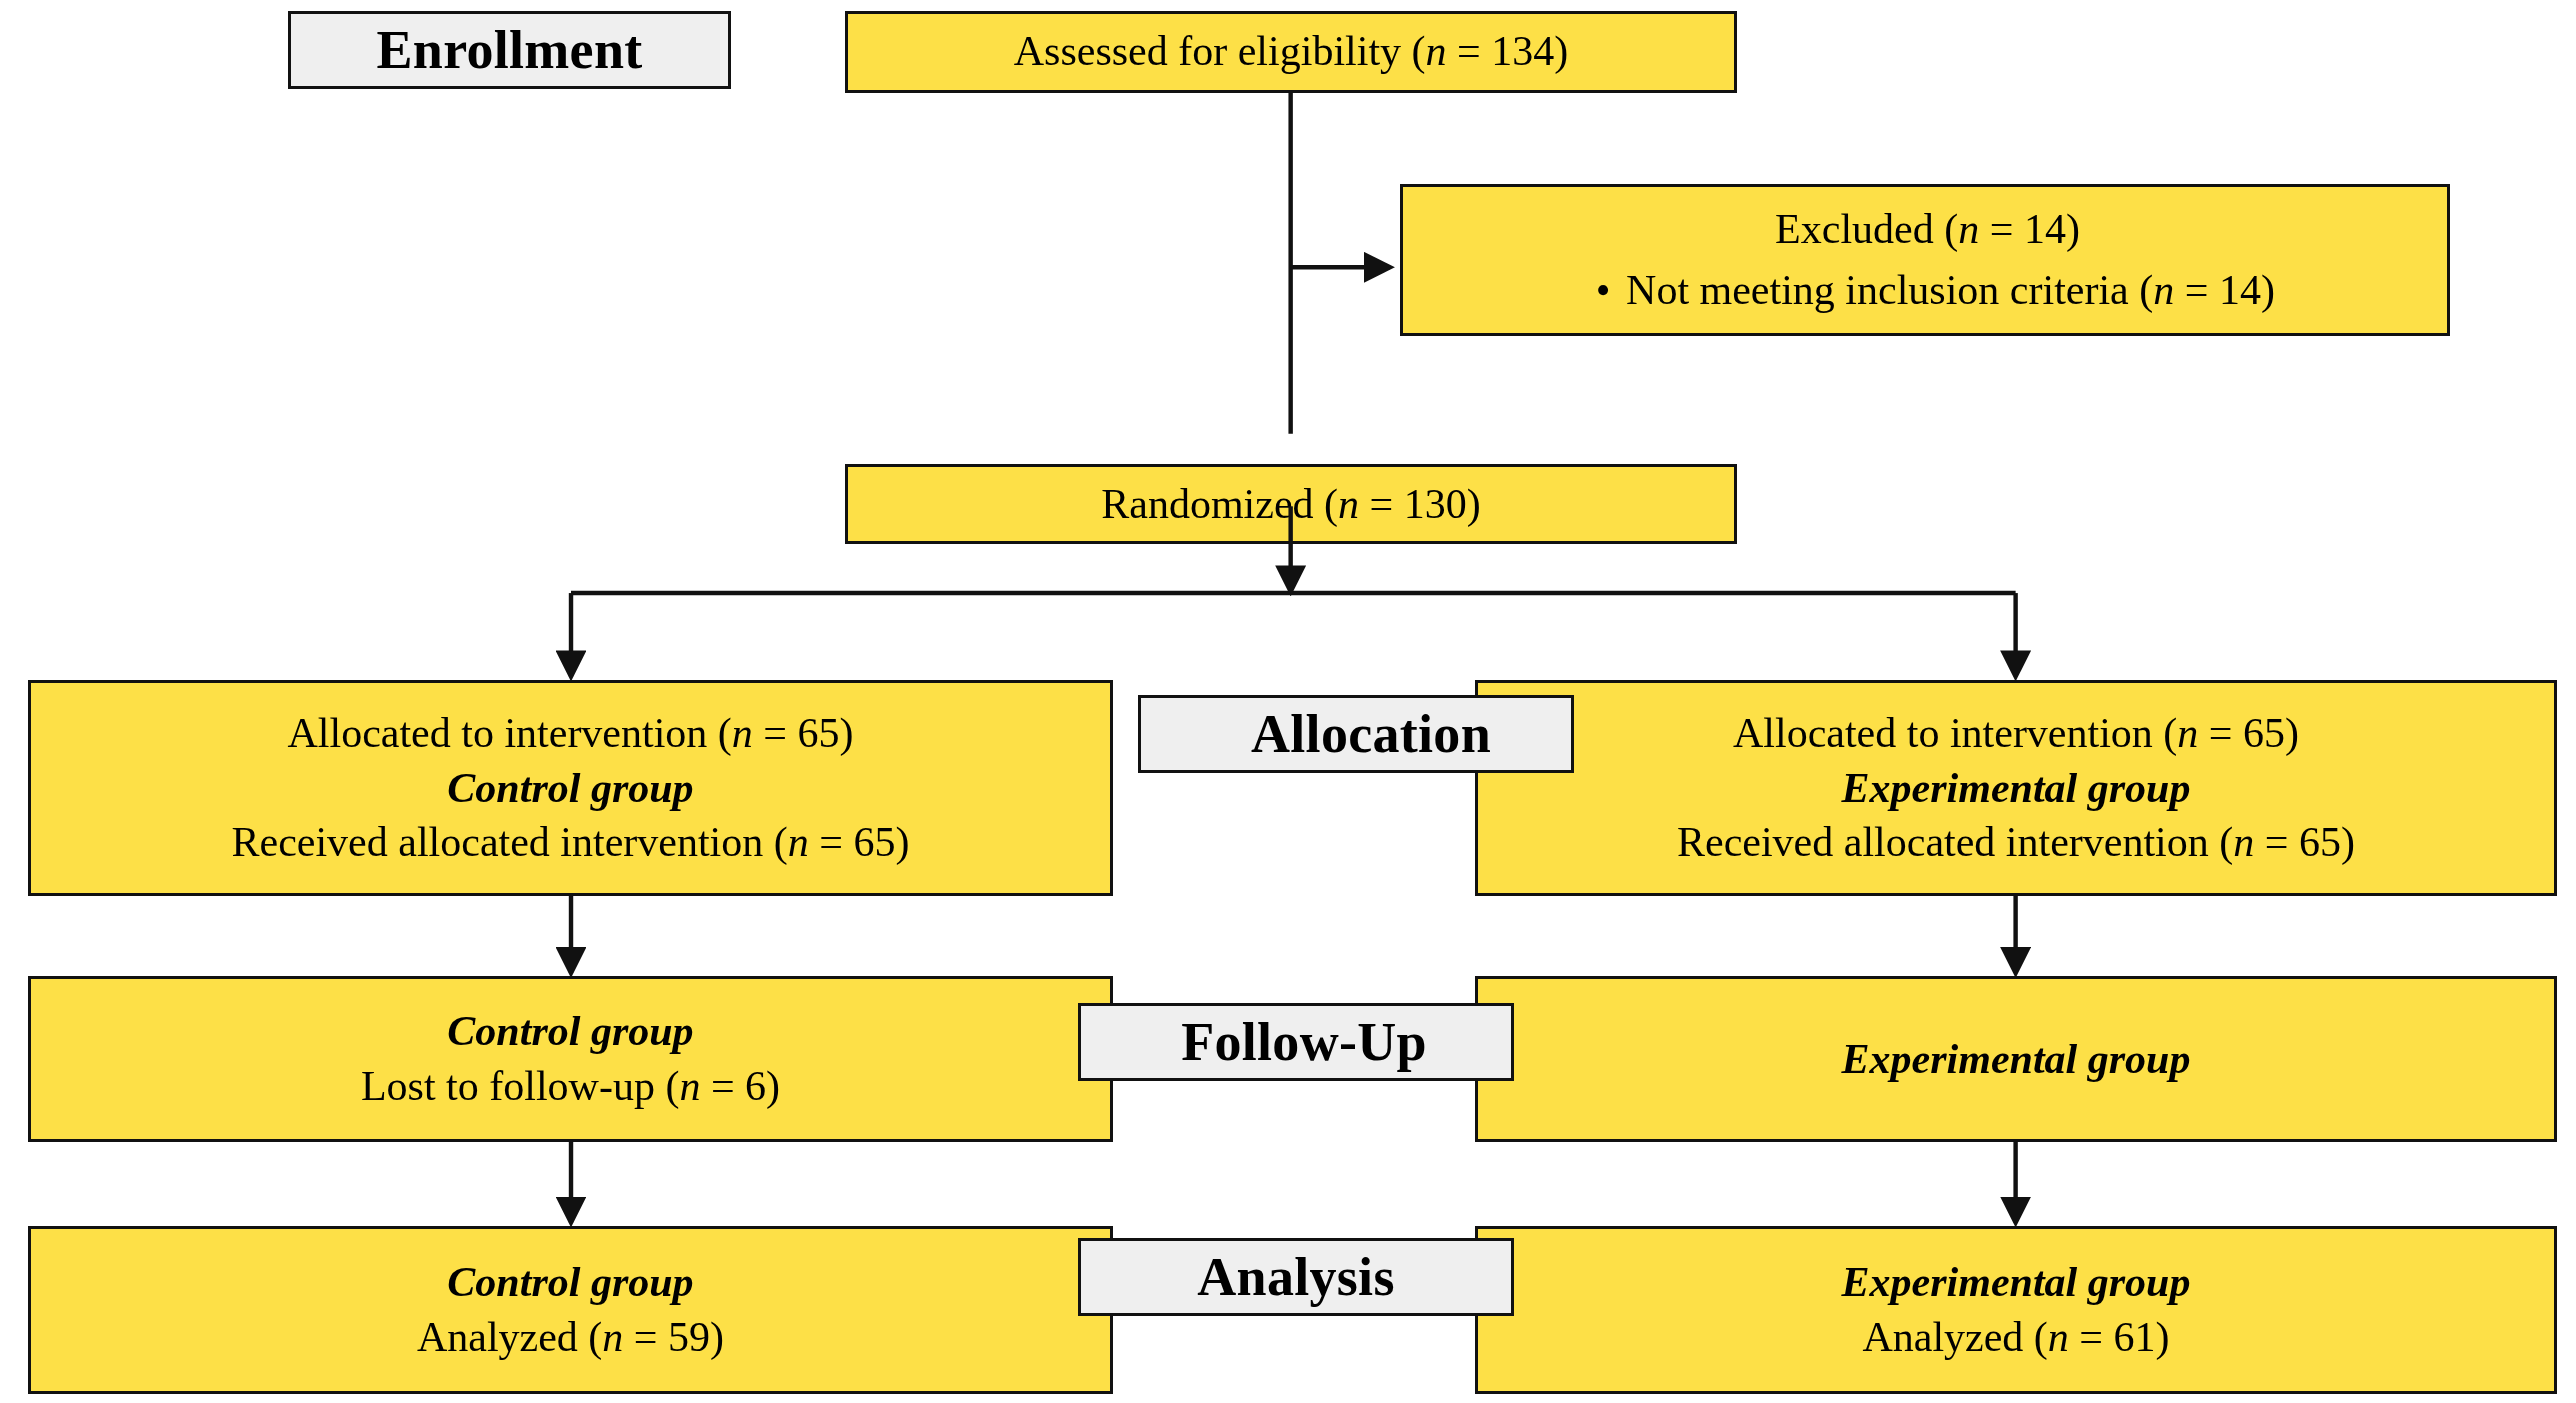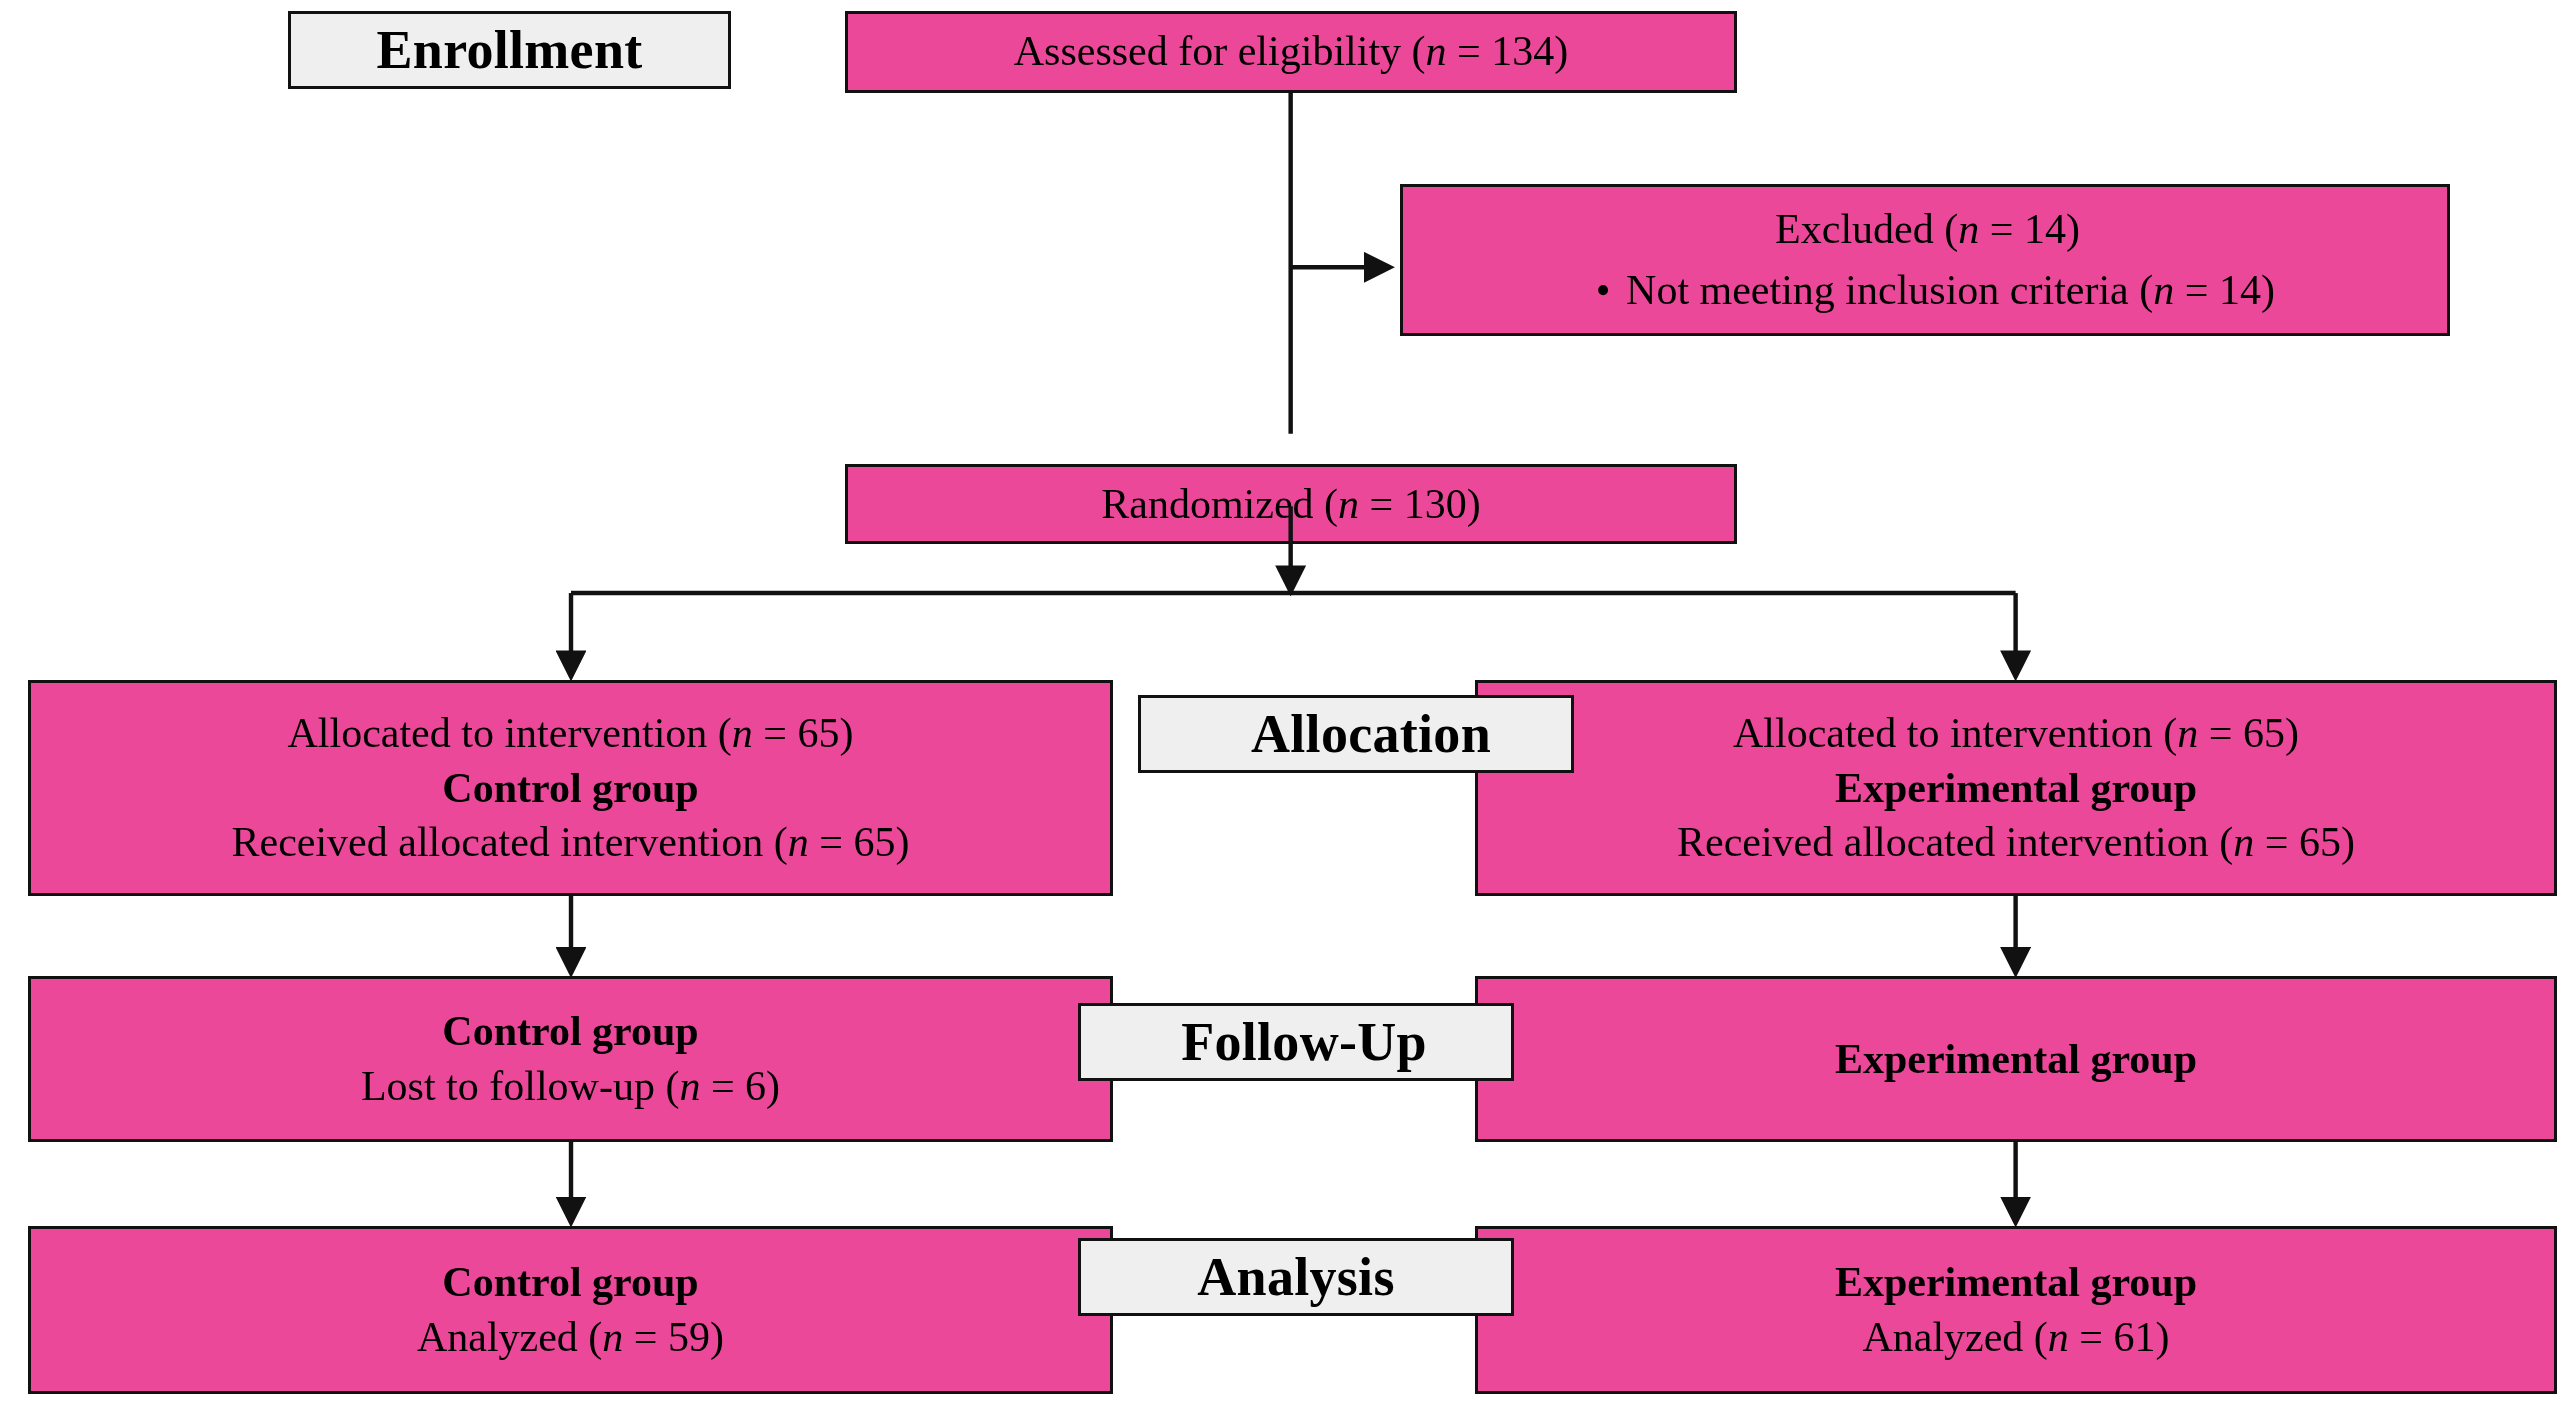--- a/index.html
+++ b/index.html
@@ -14,21 +14,21 @@
     height:1403px;
     background:#ffffff;
     overflow:hidden;
   }
 
   
   .box{
     position:absolute;
     box-sizing:border-box;
     border:3.5px solid #111111;
-    background:#ec4899;
+    background:#fde047;
     display:flex;
     flex-direction:column;
     align-items:center;
     justify-content:center;
     text-align:center;
     line-height:1.30;
     font-size:42px;
   }
   .box.left-align{
     align-items:center;
@@ -42,21 +42,21 @@
     border:3.5px solid #111111;
     background:#efefef;
     display:flex;
     align-items:center;
     justify-content:center;
     font-weight:bold;
     font-size:54px;
     letter-spacing:0.3px;
     z-index:5;
   }
-  .bold{font-weight:bold;}
+  .bold{font-weight:bold;font-style:italic;}
   .ital{font-style:italic;}
   .line{display:block;white-space:nowrap;}
 
   .bullet-row{
     display:flex;
     align-items:flex-start;
     white-space:nowrap;
   }
   .bullet-dot{
     display:inline-block;

